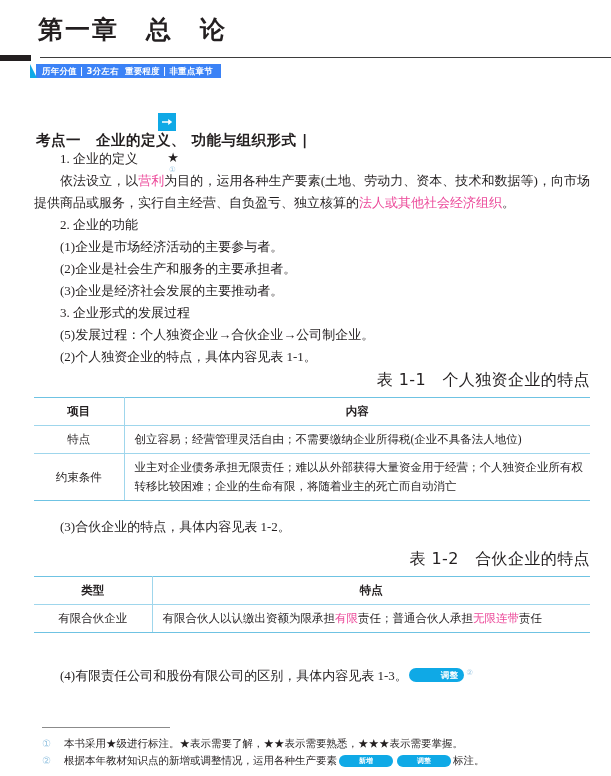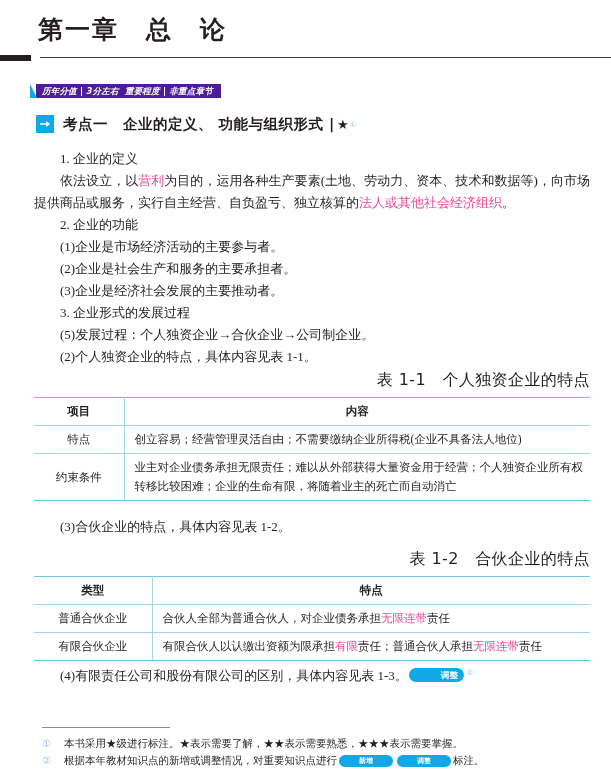--- a/index.html
+++ b/index.html
@@ -49,27 +49,26 @@
     top: 53px;
     width: 571px;
     height: 1px;
     background: #3d3d3d;
   }
 
   
   .score-badge {
     position: absolute;
     left: 36px;
-    top: 84px;
+    top: 64px;
     height: 14px;
-    background: #4c1d95;
+    background: #3b82f6;
     color: #ffffff;
     font-family: "DejaVu Sans", sans-serif;
     font-weight: bold;
-    font-style: italic;
     font-size: 8.5px;
     line-height: 14px;
     padding: 0 8px 0 6px;
     white-space: pre;
     letter-spacing: 0.2px;
   }
   .score-badge::before {
     content: "";
     position: absolute;
     left: -6px;
@@ -82,20 +81,21 @@
   }
 
   
   .section-heading {
     position: absolute;
     left: 36px;
     top: 113px;
     display: flex;
     align-items: center;
     height: 22px;
+    flex-direction: column;
   }
   .arrow-box {
     width: 18px;
     height: 18px;
     background: #0fa9e6;
     position: relative;
     flex: 0 0 auto;
     margin-right: 9px;
   }
   .arrow-box svg { display: block; }
@@ -315,38 +315,34 @@
         <col>
       </colgroup>
     <thead>
       <tr>
         <th class="col-key">类型</th>
         <th>特点</th>
       </tr>
     </thead>
     <tbody>
       <tr>
-        <td class="col-key">普通合伙企业</td>
-        <td class="col-val"><span>合伙人全部为普通合伙人，对企业债务承担</span><span class="hl">无限连带</span><span>责任</span></td>
-      </tr>
-      <tr>
         <td class="col-key">有限合伙企业</td>
         <td class="col-val"><span>有限合伙人以认缴出资额为限承担</span><span class="hl">有限</span><span>责任；普通合伙人承担</span><span class="hl">无限连带</span><span>责任</span></td>
       </tr>
     </tbody>
   </table>
 </div>
 
 <div class="body-block" style="top:662px;">
   <div class="p-num"><span>(4)有限责任公司和股份有限公司的区别，具体内容见表 1-3。</span><span class="pill">调整</span><sup class="fnref">②</sup></div>
 </div>
 
 <div class="footnote-rule"></div>
 <div class="footnotes">
   <div class="footnote-row">
     <span class="footnote-marker">①</span>
     <span class="footnote-text">本书采用★级进行标注。★表示需要了解，★★表示需要熟悉，★★★表示需要掌握。</span>
   </div>
   <div class="footnote-row">
     <span class="footnote-marker">②</span>
-    <span class="footnote-text"><span>根据本年教材知识点的新增或调整情况，对重要知识点进行</span><span class="pill-sm">新增</span><span class="pill-sm">调整</span><span>标注。</span></span>
+    <span class="footnote-text"><span>根据本年教材知识点的新增或调整情况，运用各种生产要素</span><span class="pill-sm">新增</span><span class="pill-sm">调整</span><span>标注。</span></span>
   </div>
 </div>
 
 </body></html>

